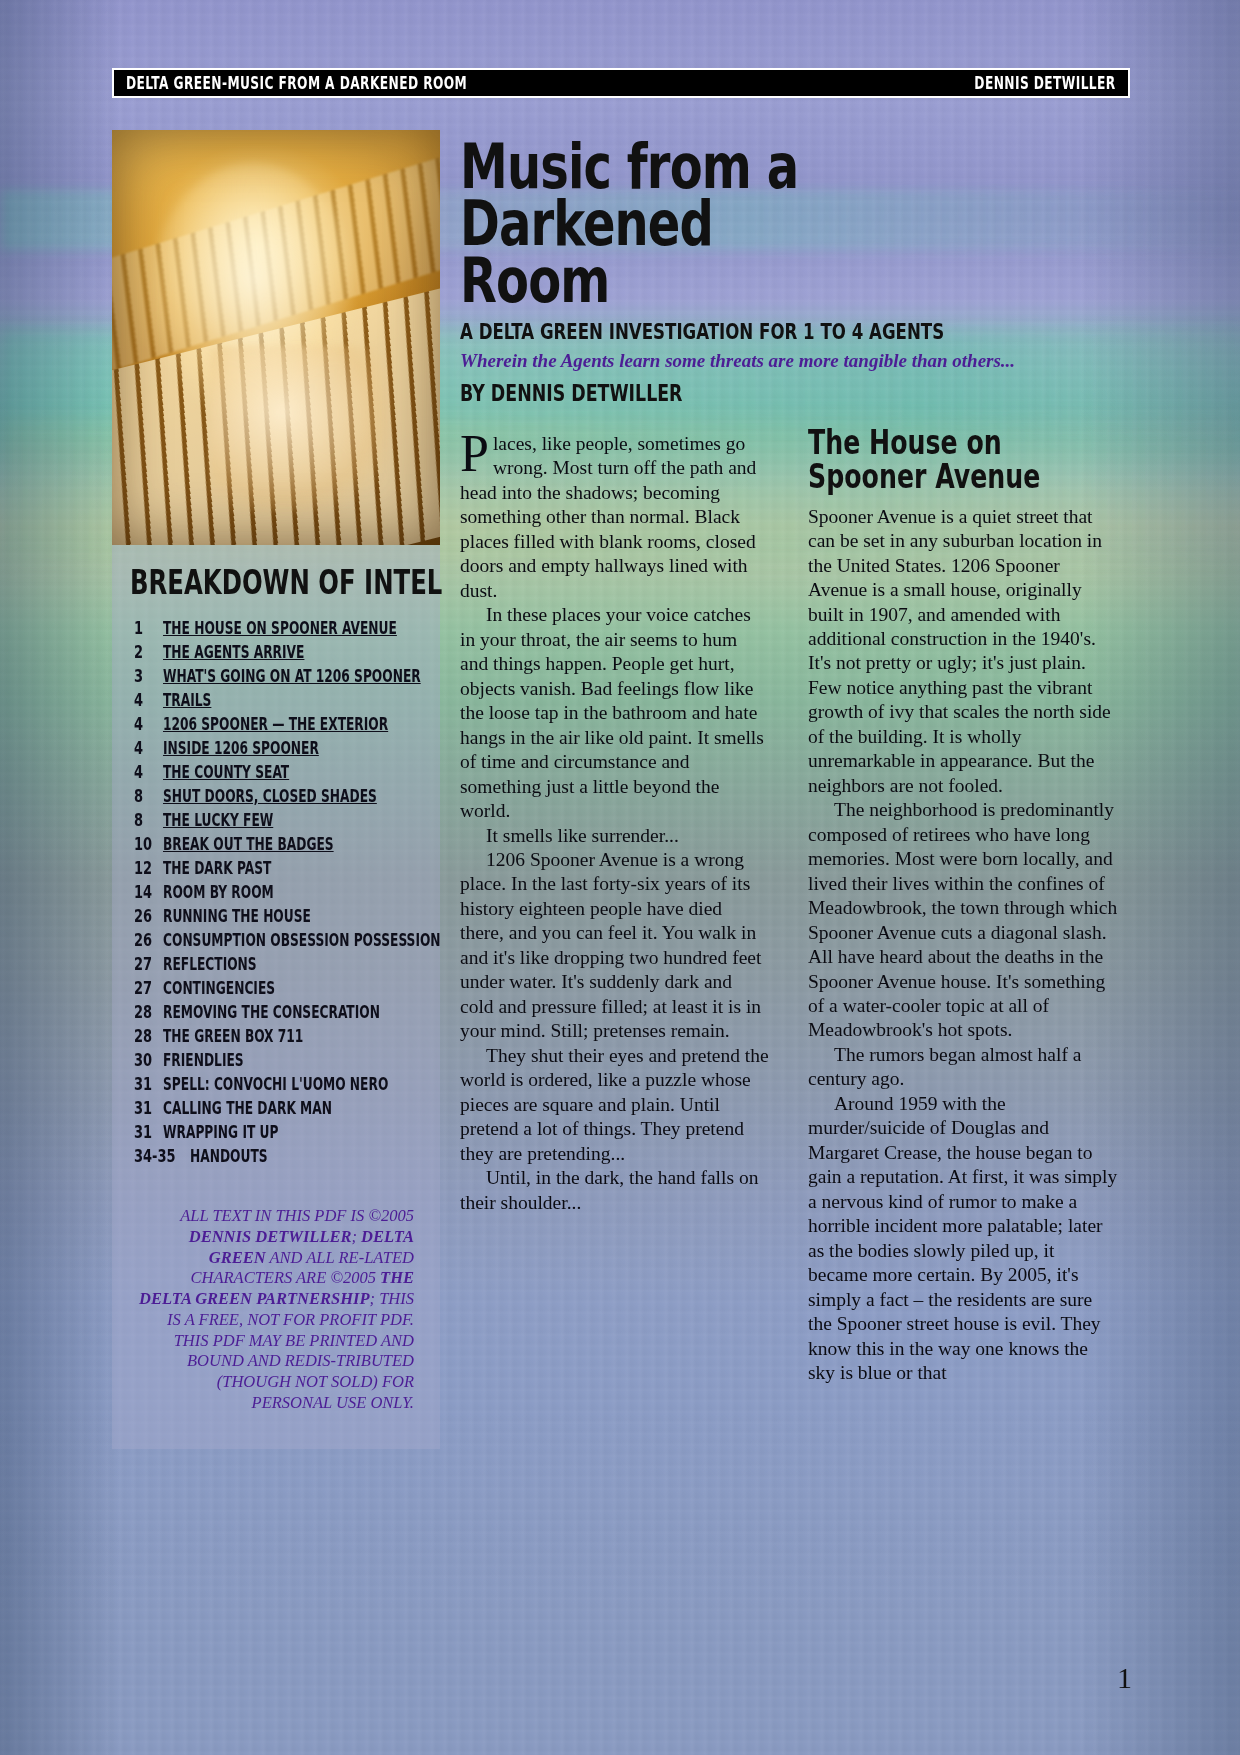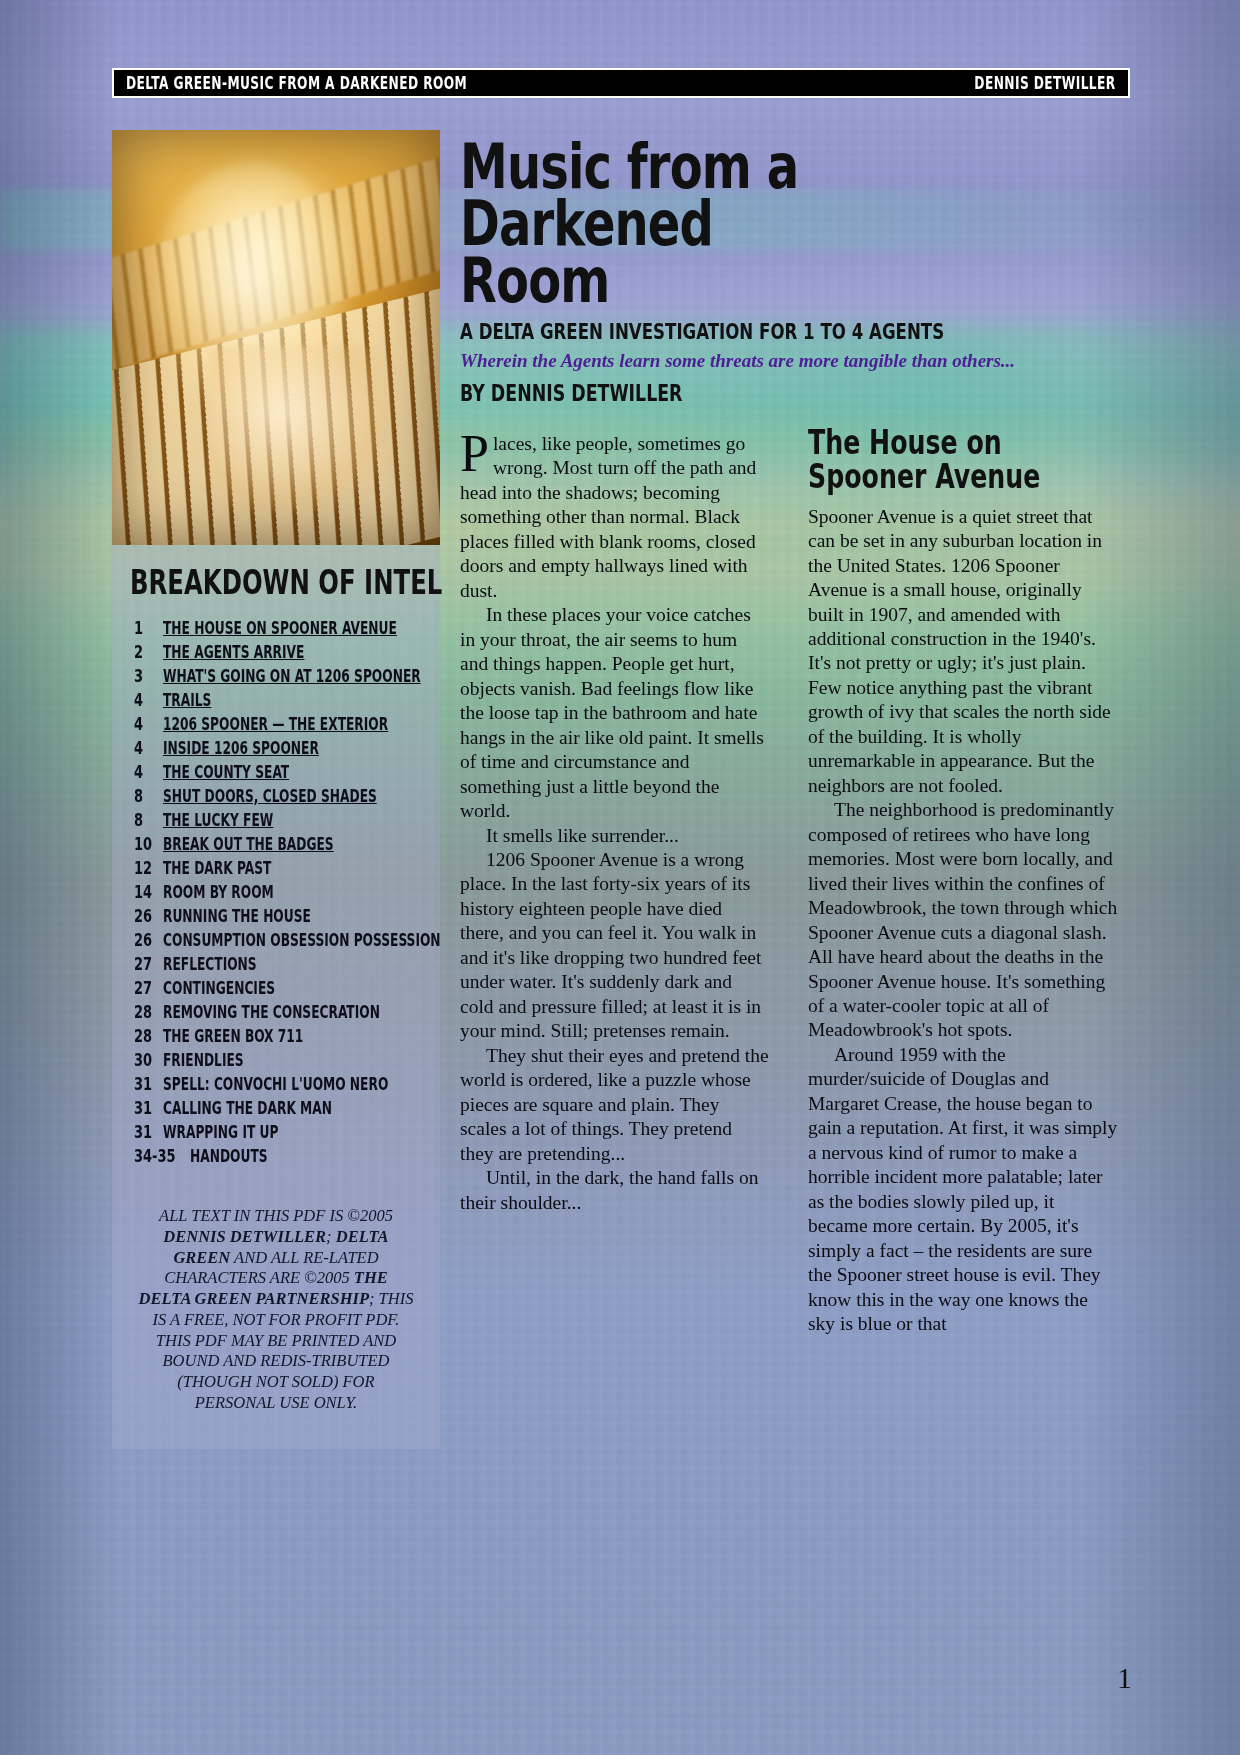--- a/index.html
+++ b/index.html
@@ -243,22 +243,22 @@
   }
   .toc-item.link .lbl {
     text-decoration: underline;
   }
   .copyright {
     margin: 40px 26px 9px 26px;
     font-family: "Liberation Serif", serif;
     font-style: italic;
     font-size: 16.5px;
     line-height: 1.26;
-    text-align: center;
-    color: #0f172a;
+    text-align: right;
+    color: #4c1d95;
   }
   .copyright b { font-weight: bold; }
 
   
   .title-block {
     position: absolute;
     left: 460px;
     top: 138px;
     width: 660px;
   }
@@ -489,24 +489,25 @@
   <div class="subtitle">A DELTA GREEN INVESTIGATION FOR 1 TO 4 AGENTS</div>
   <div class="tagline">Wherein the Agents learn  some threats are more tangible than others...</div>
   <div class="byline">BY DENNIS DETWILLER</div>
 </div>
 
 <div class="col col-left">
   <p class="first dropcap-wrap"><span class="dropcap">P</span><span>laces, like people, sometimes go wrong. Most turn off the path and head into the shadows; becoming something other than normal. Black places filled with blank rooms, closed doors and empty hallways lined with dust.</span></p>
   <p>In these places your voice catches in your throat, the air seems to hum and things happen. People get hurt, objects vanish. Bad feelings flow like the loose tap in the bathroom and hate hangs in the air like old paint. It smells of time and circumstance and something just a little beyond the world.</p>
   <p>It smells like surrender...</p>
   <p>1206 Spooner Avenue is a wrong place. In the last forty-six years of its history eighteen people have died there, and you can feel it. You walk in and it's like dropping two hundred feet under water. It's suddenly dark and cold and pressure filled; at least it is in your mind. Still; pretenses remain.</p>
-  <p>They shut their eyes and pretend the world is ordered, like a puzzle whose pieces are square and plain. They scales a lot of things. They pretend they are pretending...</p>
+  <p>They shut their eyes and pretend the world is ordered, like a puzzle whose pieces are square and plain. Until pretend a lot of things. They pretend they are pretending...</p>
   <p>Until, in the dark, the hand falls on their shoulder...</p>
 </div>
 
 <div class="col col-right">
   <div class="section-head">The House on Spooner Avenue</div>
   <p class="first">Spooner Avenue is a quiet street that can be set in any suburban location in the United States. 1206 Spooner Avenue is a small house, originally built in 1907, and amended with additional construction in the 1940's. It's not pretty or ugly; it's just plain. Few notice anything past the vibrant growth of ivy that scales the north side of the building. It is wholly unremarkable in appearance. But the neighbors are not fooled.</p>
   <p>The neighborhood is predominantly composed of retirees who have long memories. Most were born locally, and lived their lives within the confines of Meadowbrook, the town through which Spooner Avenue cuts a diagonal slash. All have heard about the deaths in the Spooner Avenue house. It's something of a water-cooler topic at all of Meadowbrook's hot spots.</p>
+  <p>The rumors began almost half a century ago.</p>
   <p>Around 1959 with the murder/suicide of Douglas and Margaret Crease, the house began to gain a reputation. At first, it was simply a nervous kind of rumor to make a horrible incident more palatable; later as the bodies slowly piled up, it became more certain. By 2005, it's simply a fact – the residents are sure the Spooner street house is evil. They know this in the way one knows the sky is blue or that</p>
 </div>
 
 <div class="page-num">1</div>
 
 </body></html>

